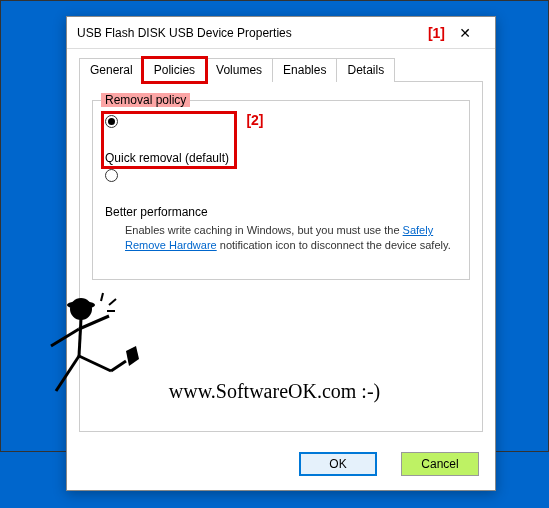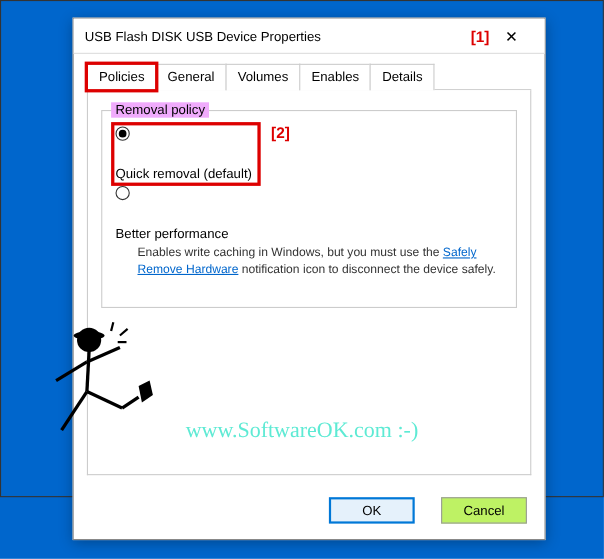--- a/index.html
+++ b/index.html
@@ -17,21 +17,21 @@
       width: 549px;
       height: 452px;
       position: relative;
       background: #0066cc;
     }
     .watermark-bottom {
       position: absolute;
       bottom: 48px;
       left: 50%;
       transform: translateX(-50%);
-      color: #5eead4;
+      color: #000000;
       font-size: 20px;
       font-family: 'Comic Sans MS', cursive;
       white-space: nowrap;
       z-index: 100;
     }
     .stick-figure {
       position: absolute;
       left: 30px;
       bottom: 40px;
       width: 110px;
@@ -108,21 +108,21 @@
     .groupbox {
       border: 1px solid #ccc;
       padding: 10px 12px 12px 12px;
       position: relative;
       margin-top: 6px;
     }
     .groupbox-legend {
       position: absolute;
       top: -8px;
       left: 8px;
-      background: #f0abfc;
+      background: #fca5a5;
       padding: 0 4px;
       font-size: 12px;
     }
     .radio-row {
       display: flex;
       align-items: flex-start;
       gap: 23px;
       margin-top: 4px;
       flex-direction: column;
     }
@@ -194,22 +194,22 @@
     <div class="titlebar">
       <span class="titlebar-title">USB Flash DISK USB Device Properties</span>
       <span class="annotation1">[1]</span>
       <div class="close-btn">
         <span>✕</span>
       </div>
     </div>
 
     <div class="dialog-body">
       <div class="tabs">
+        <div class="tab">General</div>
         <div class="tab active highlighted">Policies</div>
-        <div class="tab">General</div>
         <div class="tab">Volumes</div>
         <div class="tab">Enables</div>
         <div class="tab">Details</div>
       </div>
 
       <div class="tab-content">
         <div class="groupbox">
           <div class="groupbox-legend">Removal policy</div>
 
           <div>

